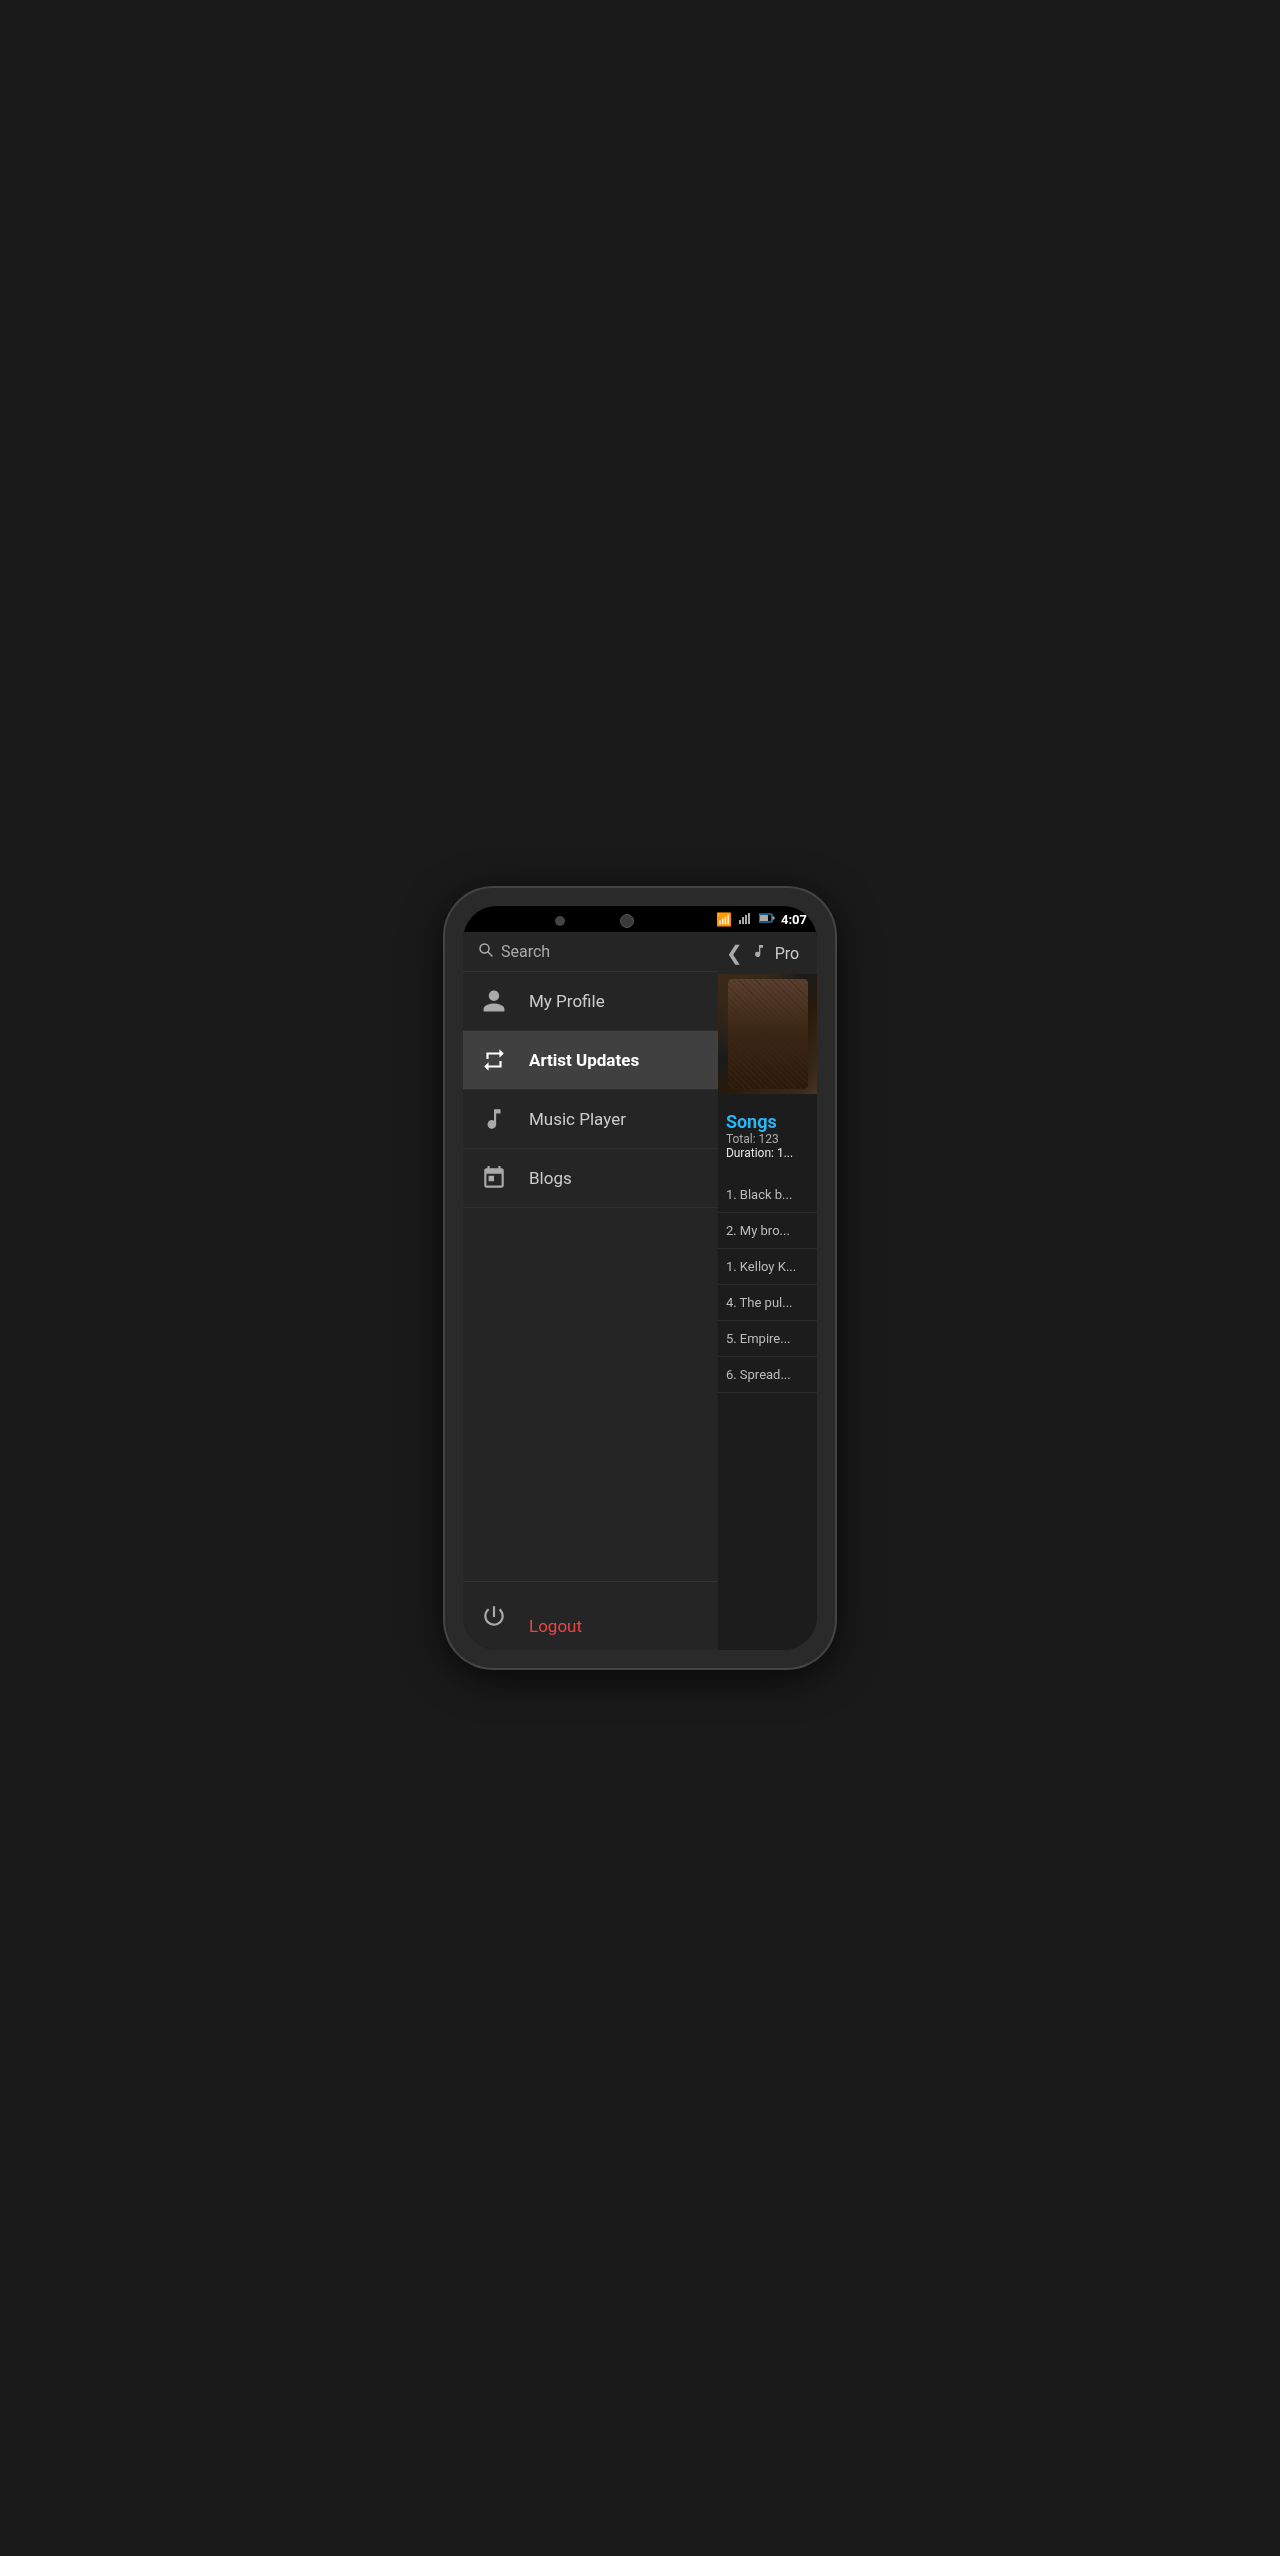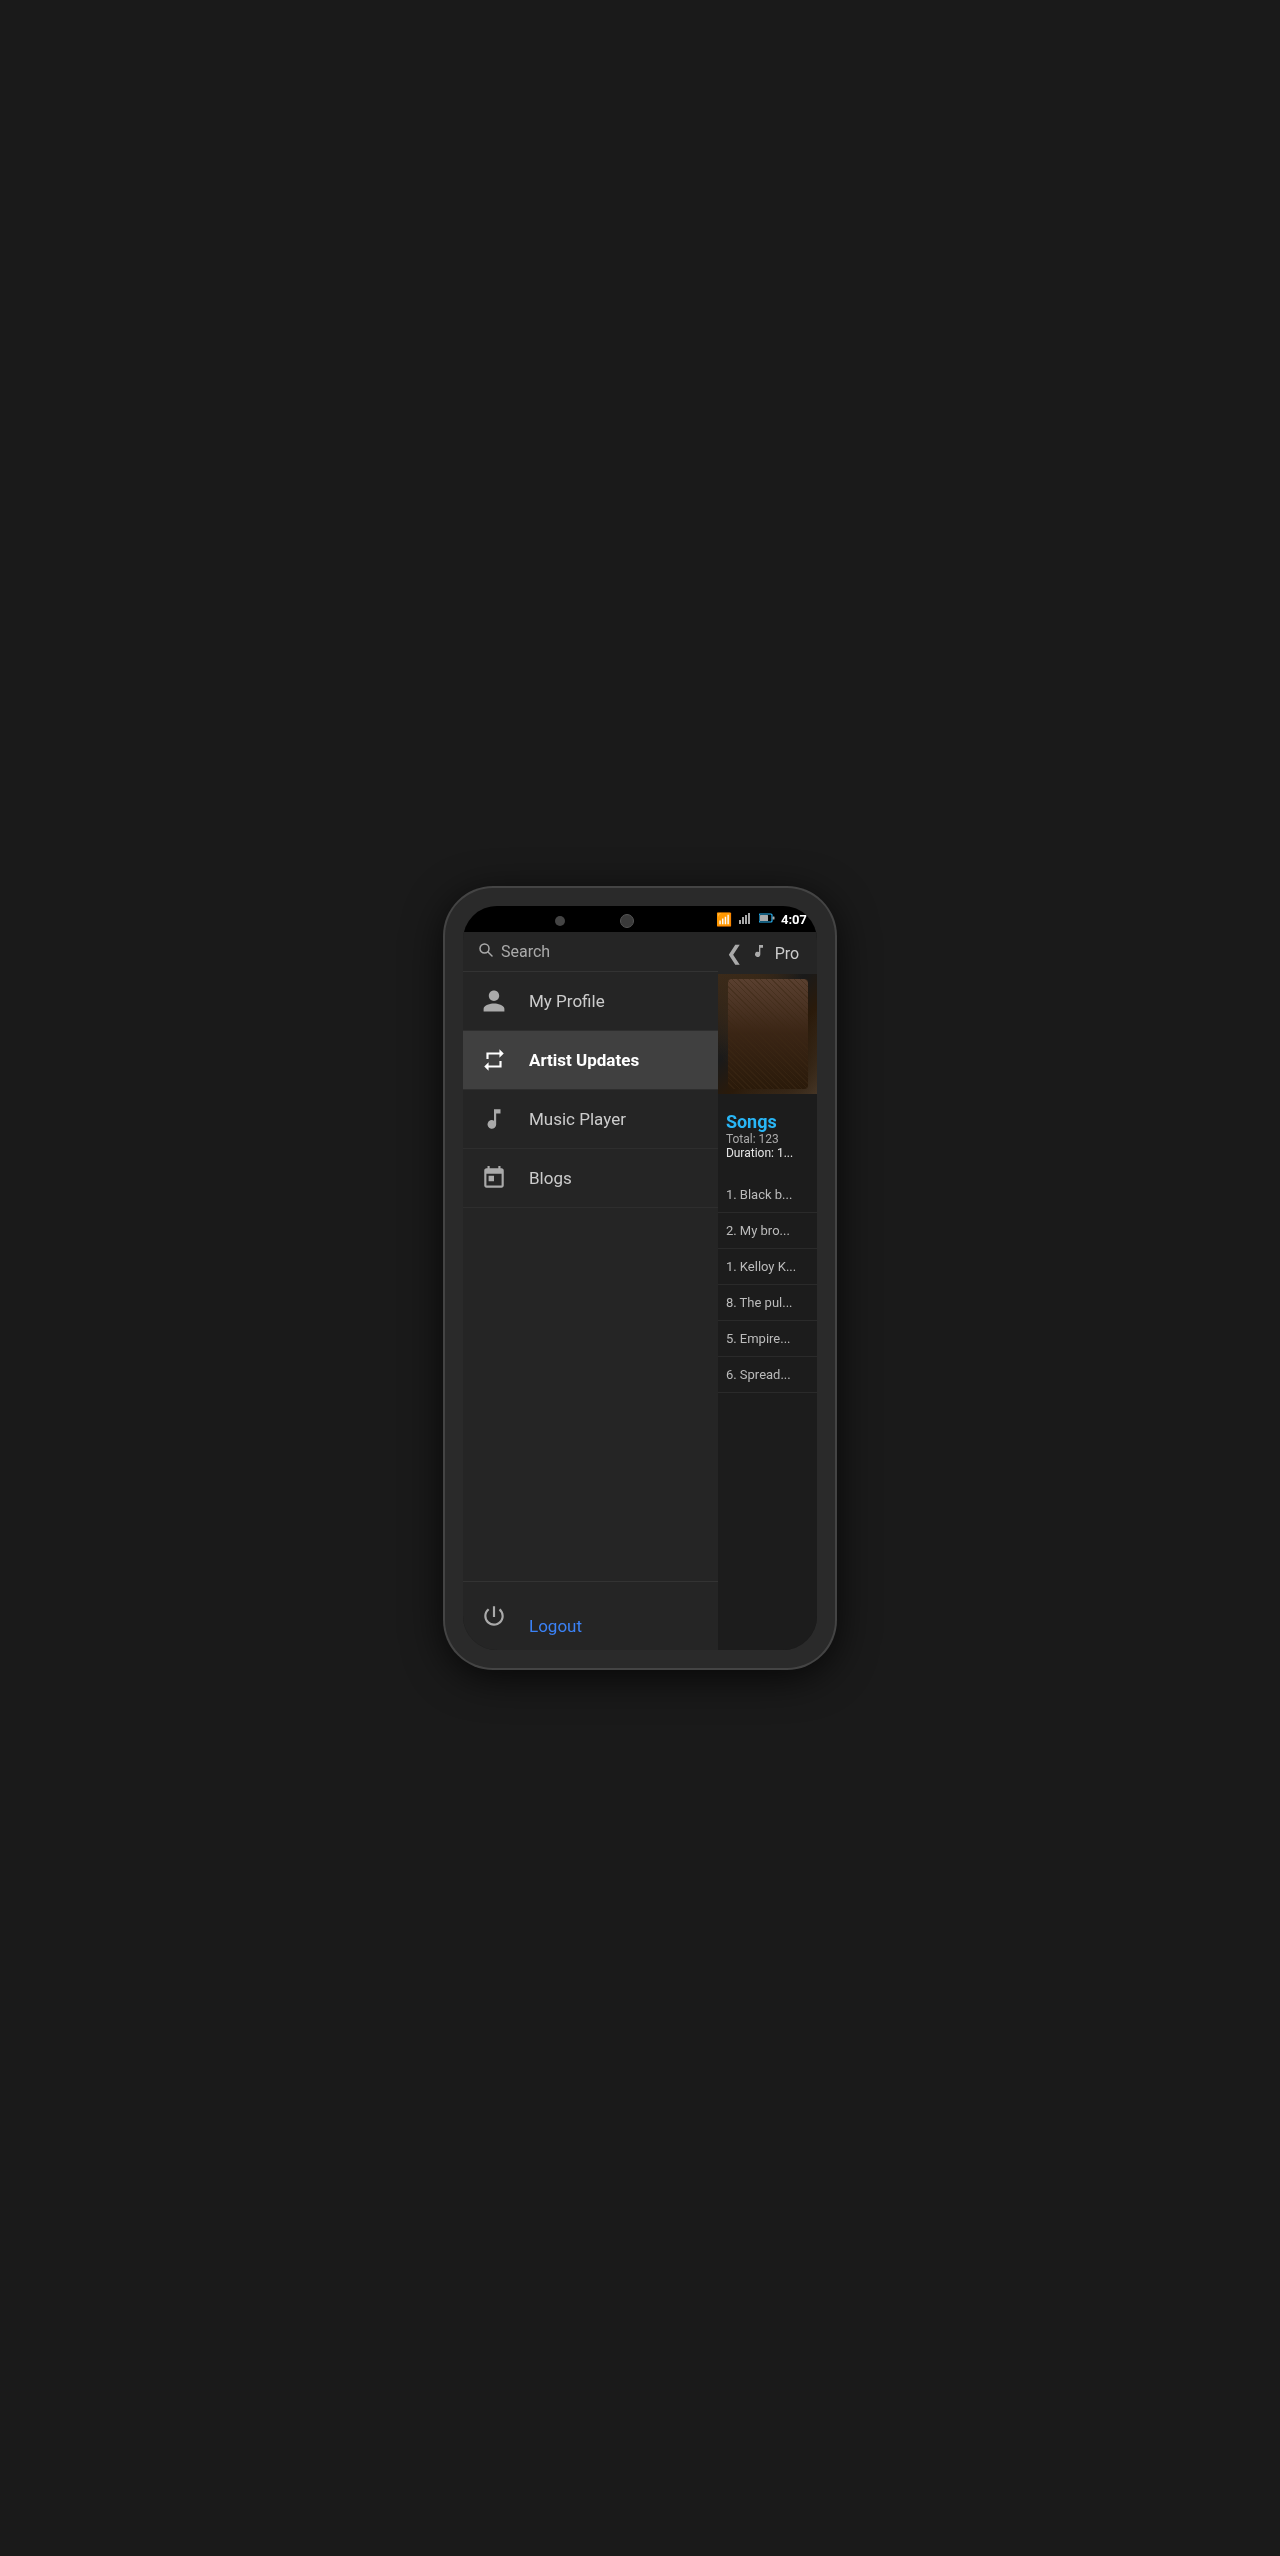--- a/index.html
+++ b/index.html
@@ -179,21 +179,21 @@
 
     .logout-icon {
       width: 30px;
       height: 30px;
       display: flex;
       align-items: center;
       justify-content: center;
     }
 
     .logout-label {
-      color: #3b82f6;
+      color: #ef4444;
       font-size: 17px;
       margin-top: 20px;
     }
 
     
     .main-content-peek {
       flex: 1;
       background: #1c1c1c;
       display: flex;
       flex-direction: column;
@@ -416,21 +416,21 @@
         <div class="song-info">
           <div class="songs-title">Songs</div>
           <div class="songs-total">Total: 123</div>
           <div class="songs-duration">Duration: 1...</div>
         </div>
 
         <div class="song-list">
         <div class="song-item">1. Black b...</div>
             <div class="song-item">2. My bro...</div>
             <div class="song-item">1. Kelloy K...</div>
-            <div class="song-item">8. The pul...</div>
+            <div class="song-item">4. The pul...</div>
             <div class="song-item">5. Empire...</div>
             <div class="song-item">6. Spread...</div>
           </div>
 
       </div>
 
     </div>
   </div>
 </div>
 

